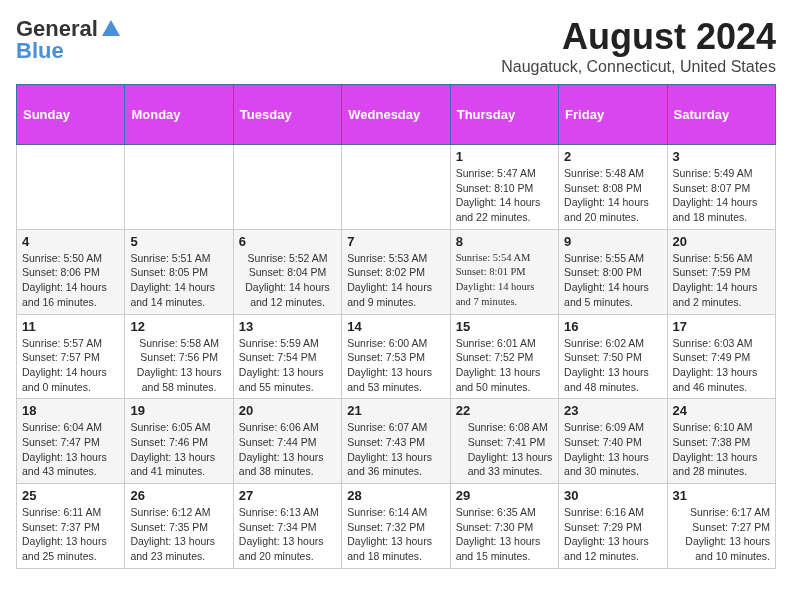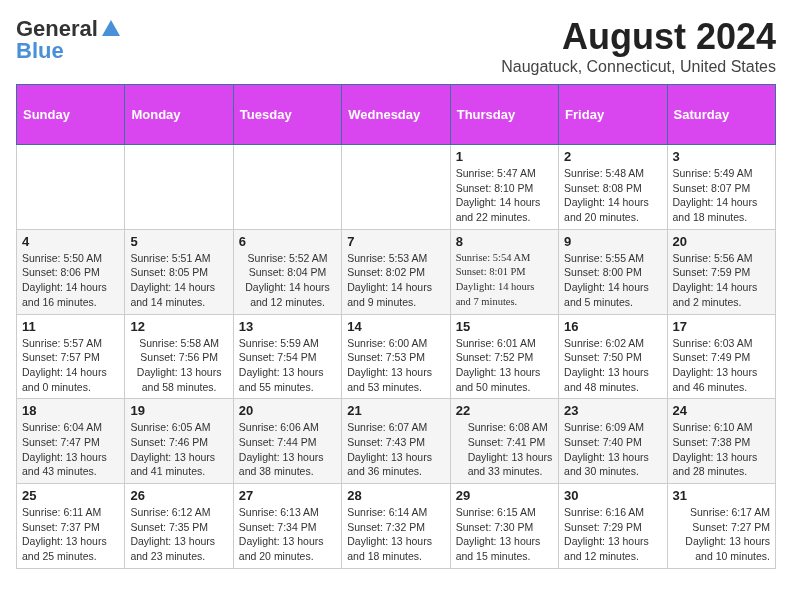--- a/index.html
+++ b/index.html
@@ -313,21 +313,21 @@
         </td>
         <td>
           <div class="day-number">28</div>
           <div class="day-info" style="white-space: pre-line;">Sunrise: 6:14 AM
 Sunset: 7:32 PM
 Daylight: 13 hours
 and 18 minutes.</div>
         </td>
         <td>
           <div class="day-number">29</div>
-          <div class="day-info" style="white-space: pre-line;">Sunrise: 6:15 AM
+          <div class="day-info" style="white-space: pre-line;">Sunrise: 6:35 AM
 Sunset: 7:30 PM
 Daylight: 13 hours
 and 15 minutes.</div>
         </td>
         <td>
           <div class="day-number">30</div>
           <div class="day-info" style="white-space: pre-line;">Sunrise: 6:16 AM
 Sunset: 7:29 PM
 Daylight: 13 hours
 and 12 minutes.</div>

